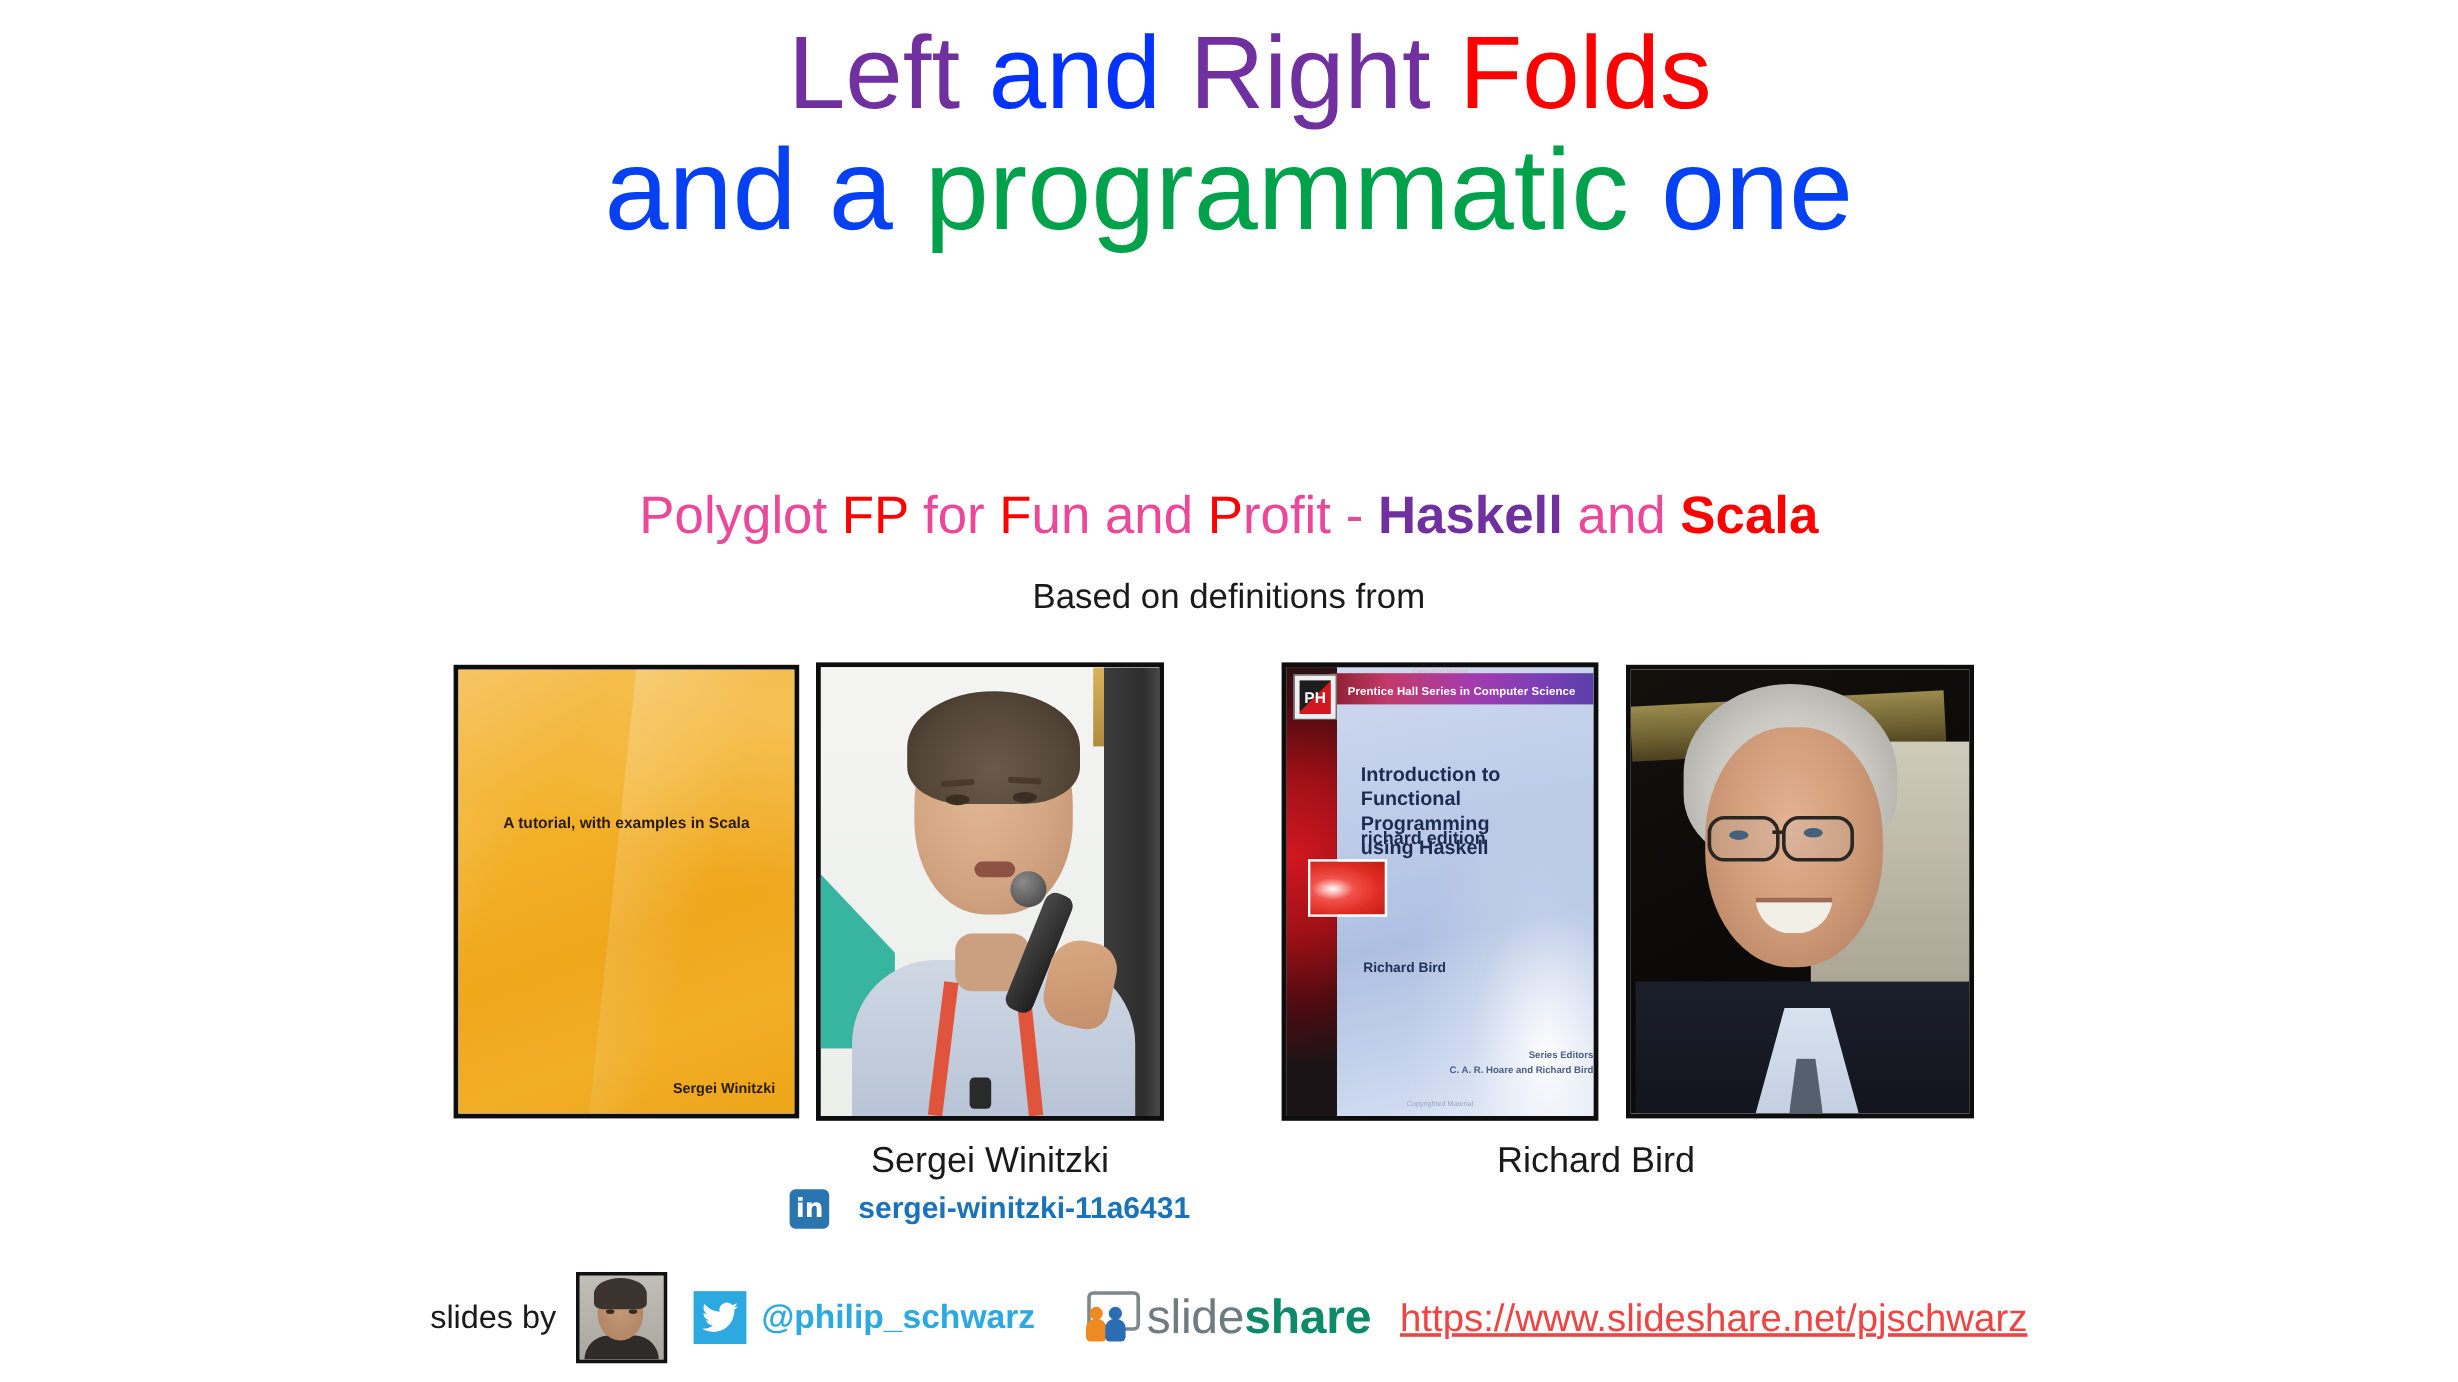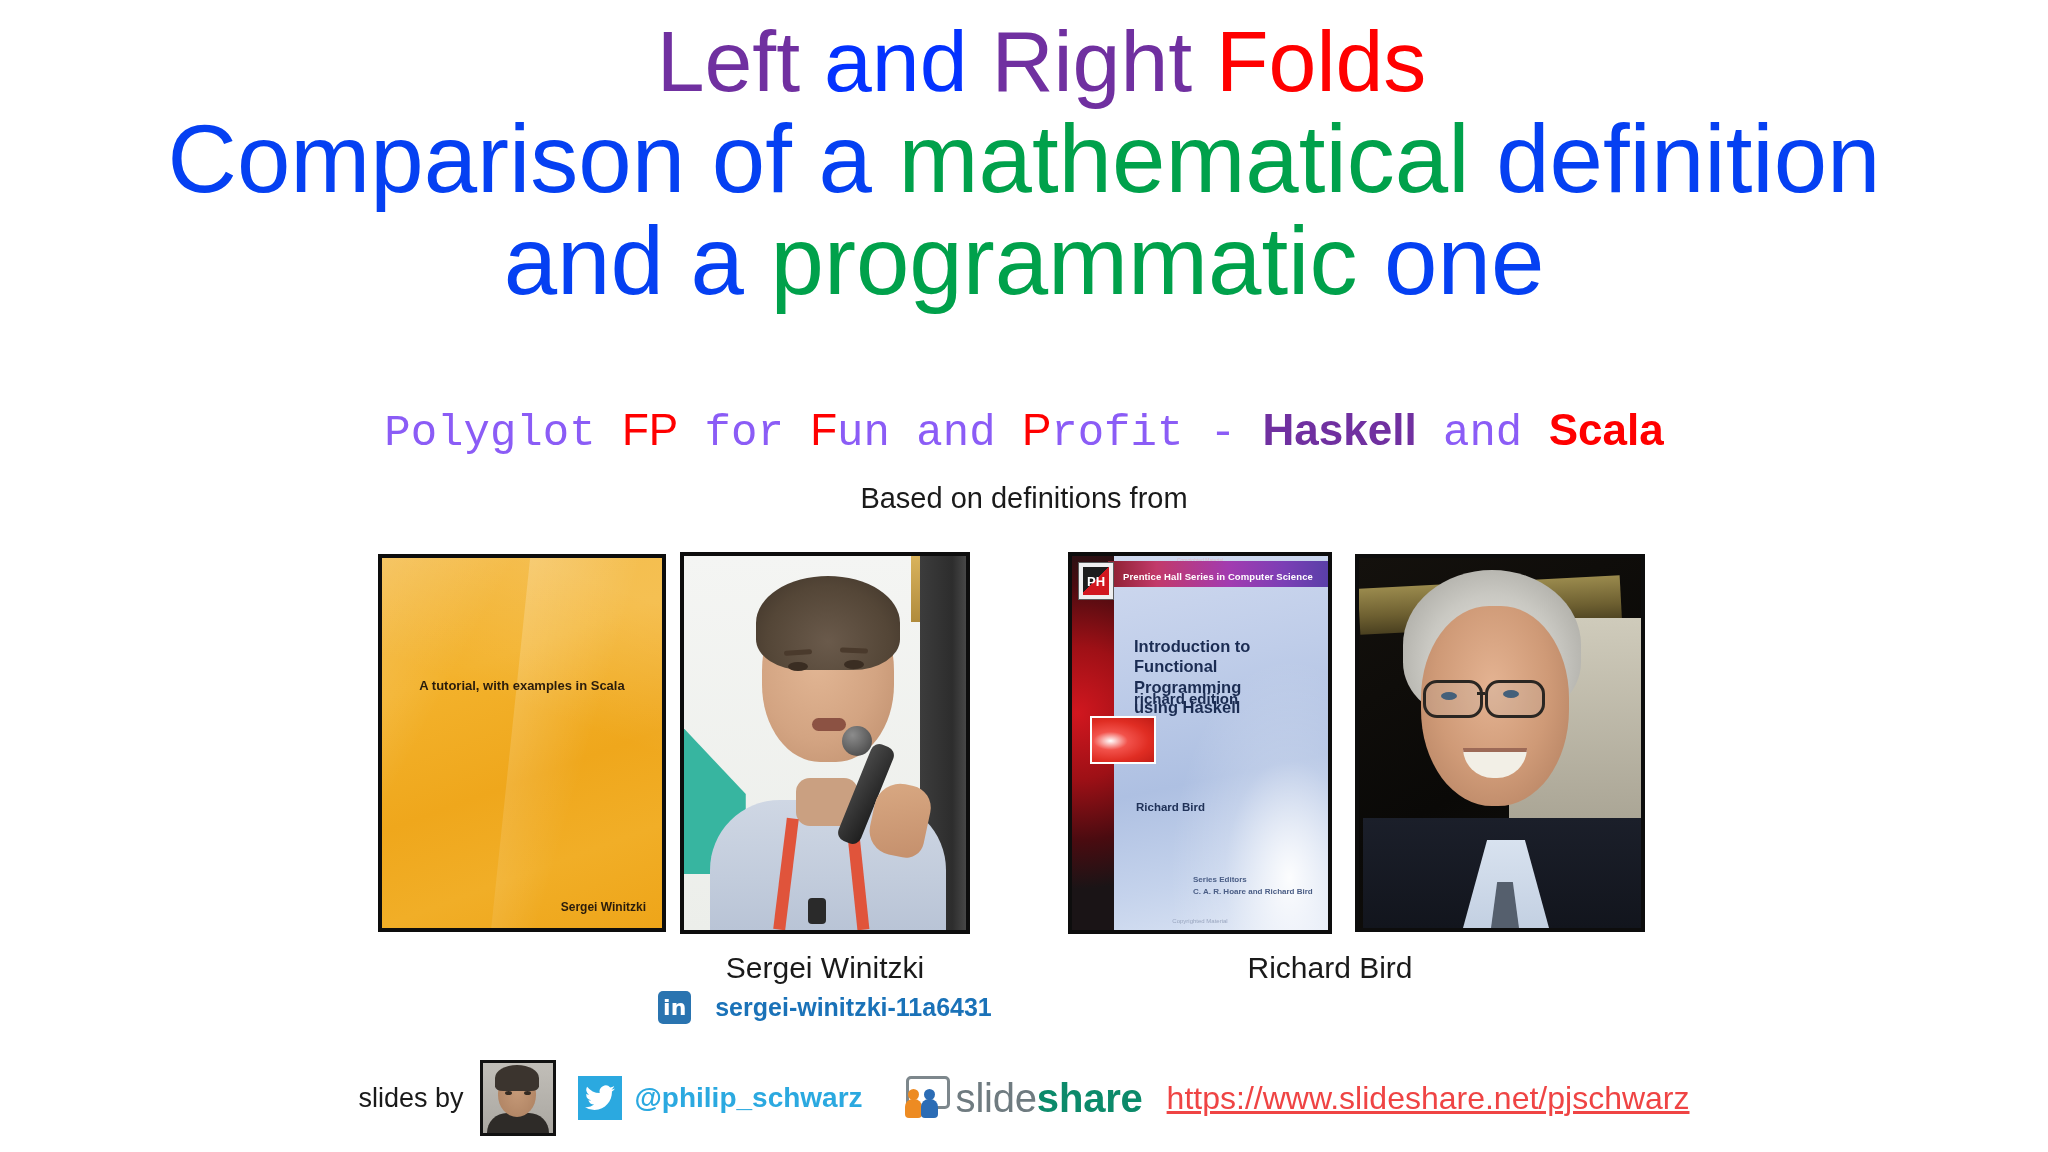--- a/index.html
+++ b/index.html
@@ -44,21 +44,21 @@
     white-space: nowrap;
   }
   .title-line2 { margin-top: 4px; }
   .title-line3 { margin-top: 4px; }
 
   .c-purple { color: #7030A0; }
   .c-blue   { color: #0432FF; }
   .c-blue2  { color: #0540F2; }
   .c-red    { color: #FF0000; }
   .c-green  { color: #00A14B; }
-  .c-black  { color: #8b5cf6; font-family: Liberation Mono, monospace; }
+  .c-black  { color: #ec4899; }
 
   .tagline {
     position: absolute;
     left: 0;
     top: 405px;
     width: 2048px;
     text-align: center;
     font-size: 44px;
     white-space: nowrap;
     color: #1a1a1a;
@@ -242,22 +242,22 @@
   .ifp-redbox {
     position: absolute; left: 18px; top: 160px; width: 62px; height: 44px;
     background: radial-gradient(ellipse at 30% 52%, #ffffff 0%, #f2524b 28%, #e02d23 62%, #c01c16 100%);
     border: 2px solid #ffffff;
   }
   .ifp-author {
     position: absolute; left: 64px; top: 245px;
     color: #203258; font-size: 11.5px; font-weight: 700;
   }
   .ifp-series {
-    position: absolute; left: 121px; bottom: 32px;
-    color: #4a5d85; font-size: 8px; font-weight: 700; line-height: 1.5;
+    position: absolute; left: 136px; bottom: 32px;
+    color: #4a5d85; font-size: 8px; font-weight: 700; line-height: 1.5; text-align: right;
   }
   .ifp-copyright-bottom {
     position: absolute; left: 0; bottom: 6px; width: 100%; text-align: center;
     color: #9aa6bf; font-size: 6px;
   }
 
   
   #frame-photo-bird { left: 1355px; top: 554px; width: 290px; height: 378px; }
   .bird-photo { position: absolute; inset: 0; background: #090908; overflow: hidden; }
   .bp-bg { position: absolute; inset: 0; background: linear-gradient(150deg,#14110d 0%, #0a0907 55%, #151310 100%); }
@@ -406,23 +406,20 @@
 <body>
 
 <div class="slide">
 
   <div class="title-block">
 
     <div class="title-line1">
       <span class="c-purple">Left</span><span class="c-blue"> and </span><span class="c-purple">Right</span><span class="c-red"> Folds</span>
     </div>
 
-    <div class="title-line2">
-      <span class="c-blue2">Comparison of a </span><span class="c-green">mathematical</span><span class="c-blue2"> definition</span>
-    </div>
 
     <div class="title-line3">
       <span class="c-blue2">and a </span><span class="c-green">programmatic</span><span class="c-blue2"> one</span>
     </div>
   </div>
 
   <div class="tagline">
     <span class="c-black">Polyglot </span><span class="c-red">FP</span><span class="c-black"> for </span><span class="c-red">F</span><span class="c-black">un and </span><span class="c-red">P</span><span class="c-black">rofit - </span><span class="c-purple b">Haskell</span><span class="c-black"> and </span><span class="c-red b">Scala</span>
   </div>
 

